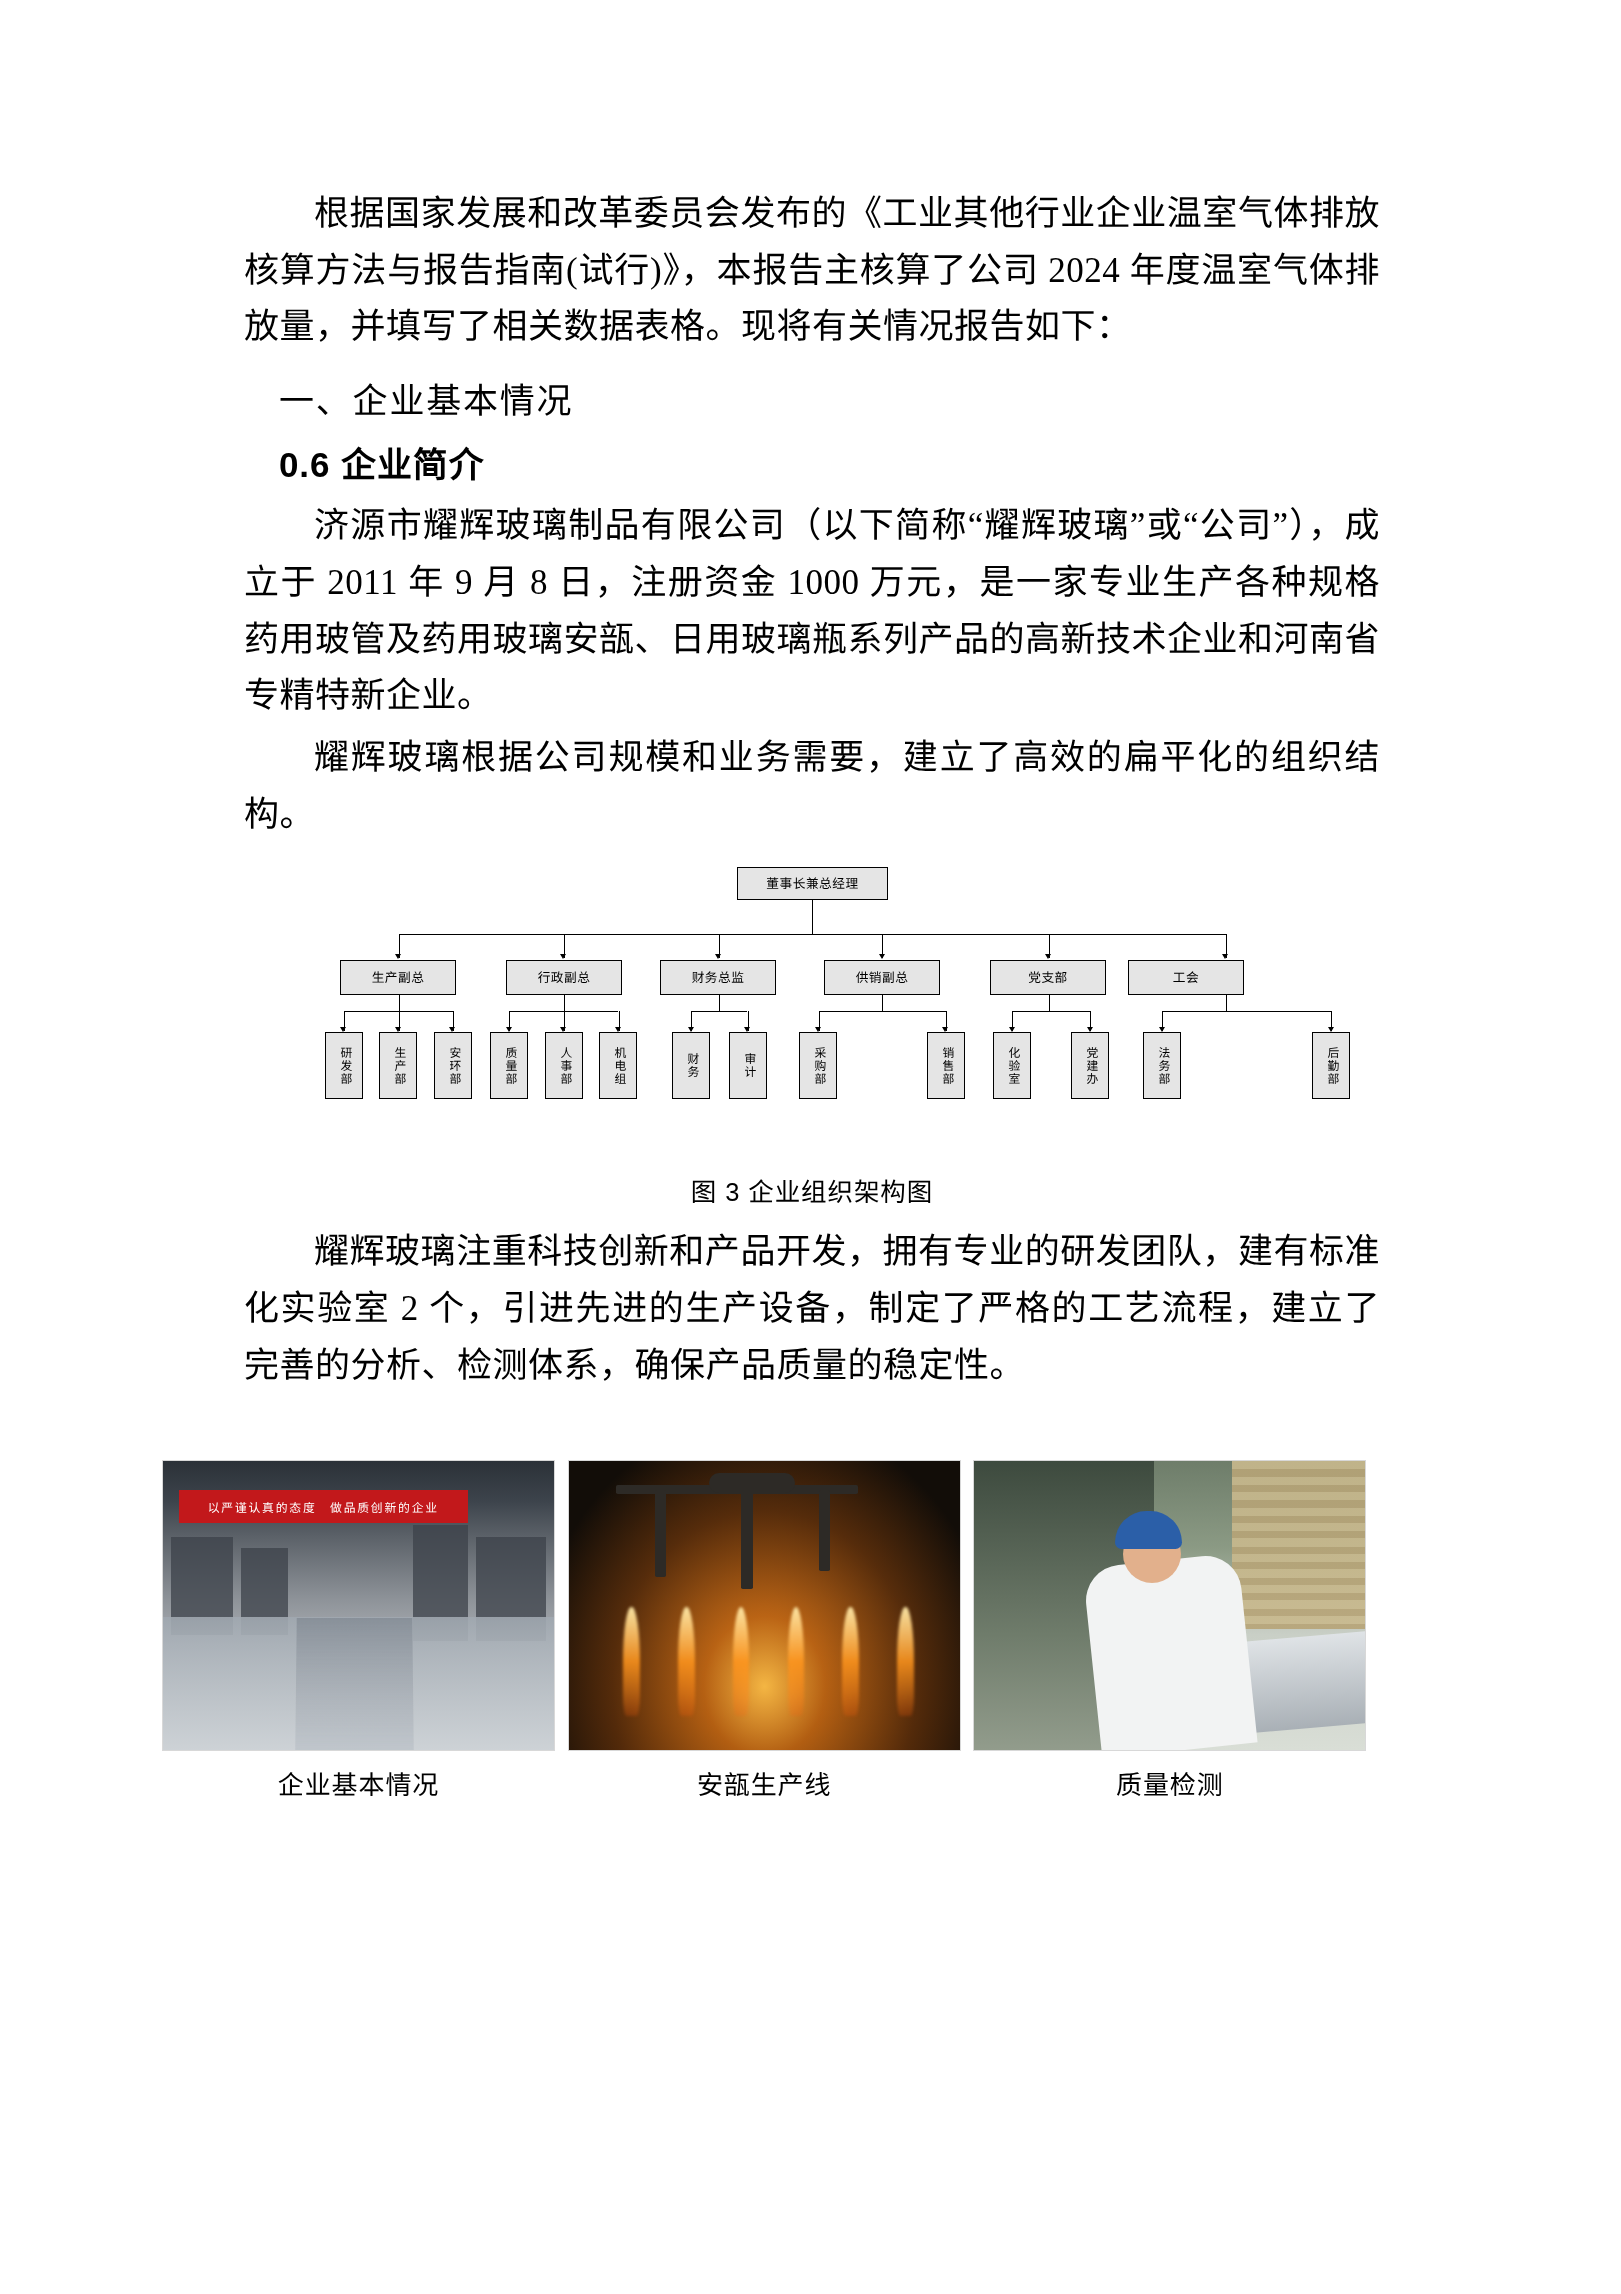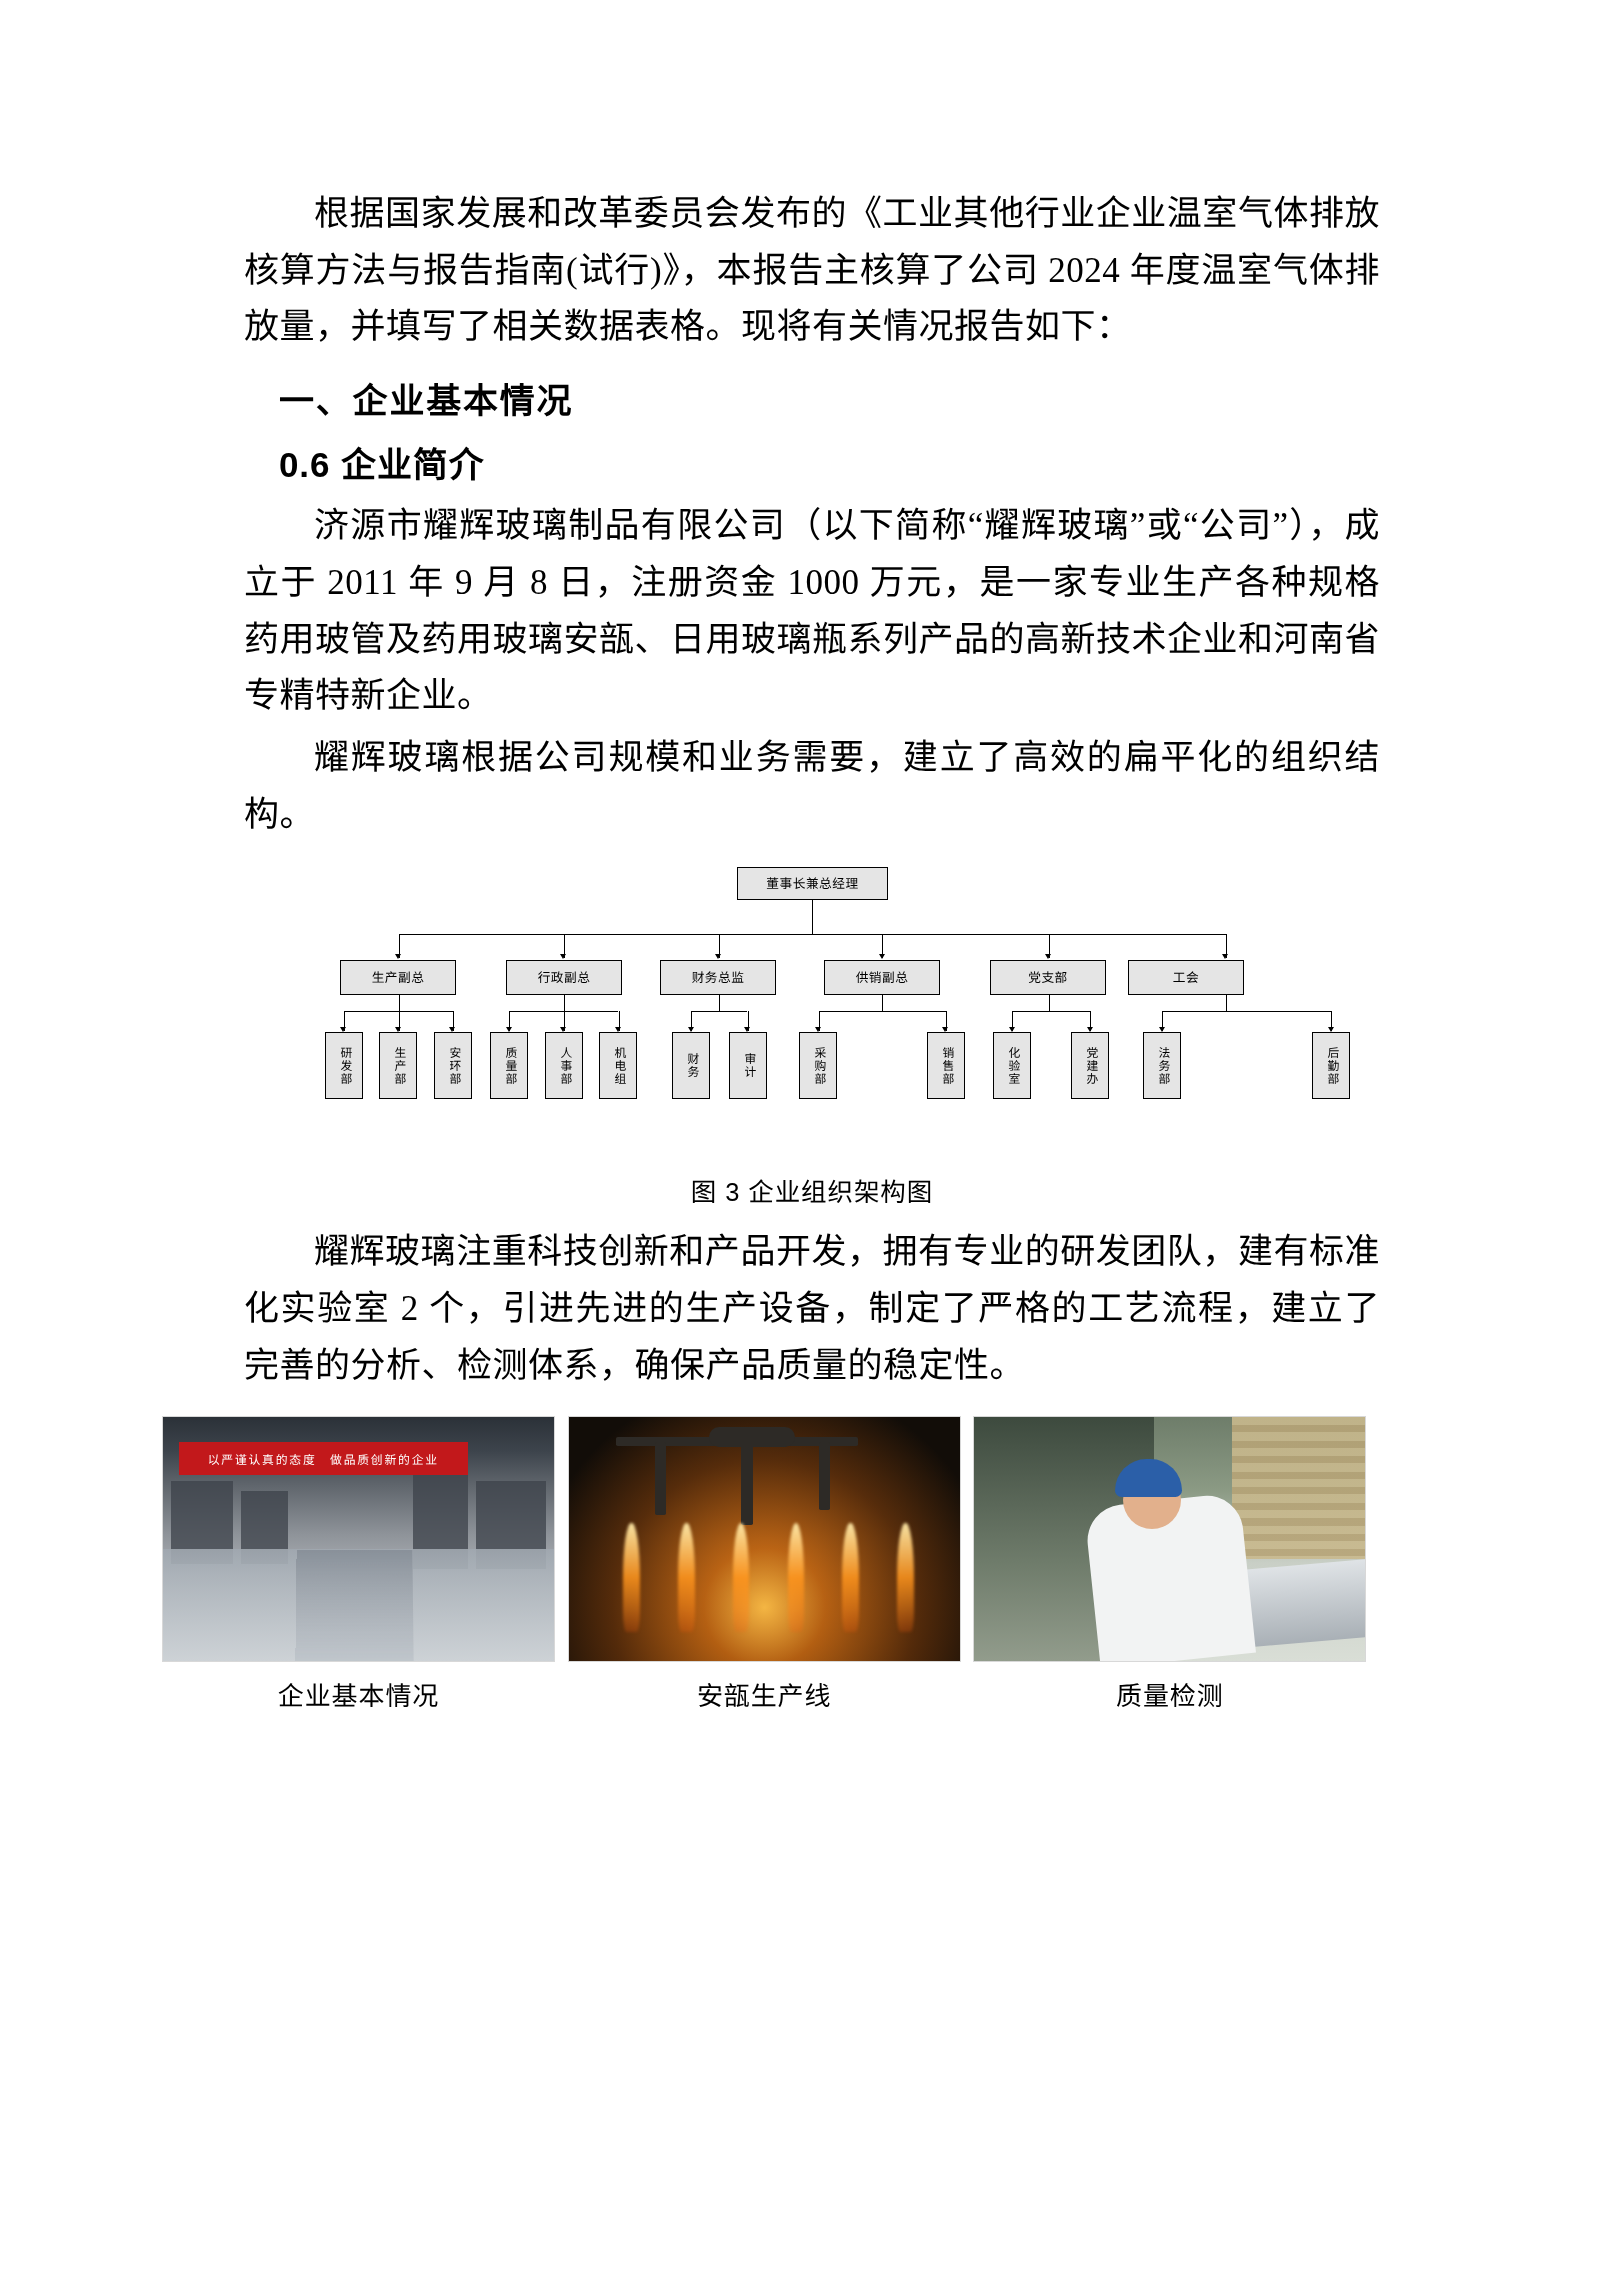--- a/index.html
+++ b/index.html
@@ -33,21 +33,21 @@
     line-height: 1.62;
     margin: 0 0 5.5px 0;
     text-align: justify;
     text-justify: inter-ideograph;
     text-indent: 2em;
     font-family: "Liberation Serif", "DejaVu Serif", serif;
     letter-spacing: 0.5px;
   }
   h2.heading-1 {
     font-size: 35px;
-    font-weight: bold;
+    font-weight: normal;
     margin: 16.4px 0 11px 0;
     text-indent: 1em;
     letter-spacing: 1.8px;
     font-family: "Liberation Sans", "DejaVu Sans", sans-serif;
   }
   h3.heading-2 {
     font-size: 35px;
     font-weight: bold;
     margin: 12.7px 0 11px 0;
     text-indent: 1em;
@@ -117,25 +117,26 @@
   
   .photo-row {
     display: flex;
     gap: 12.7px;
     margin: 22px 0 0 -82px;
     width: 1218px;
   }
   .photo-cell { width: 393px; }
   .photo {
     width: 393px;
-    height: 246px;
+    height: 291px;
     position: relative;
     overflow: hidden;
     border: 0.9px solid #d8d8d8;
     box-sizing: border-box;
+    margin-top: 44px;
   }
   .photo-caption {
     text-align: center;
     font-size: 26px;
     margin-top: 12.7px;
     font-family: "Liberation Sans", "DejaVu Sans", sans-serif;
     letter-spacing: 0.9px;
   }
   
   .p1 {

